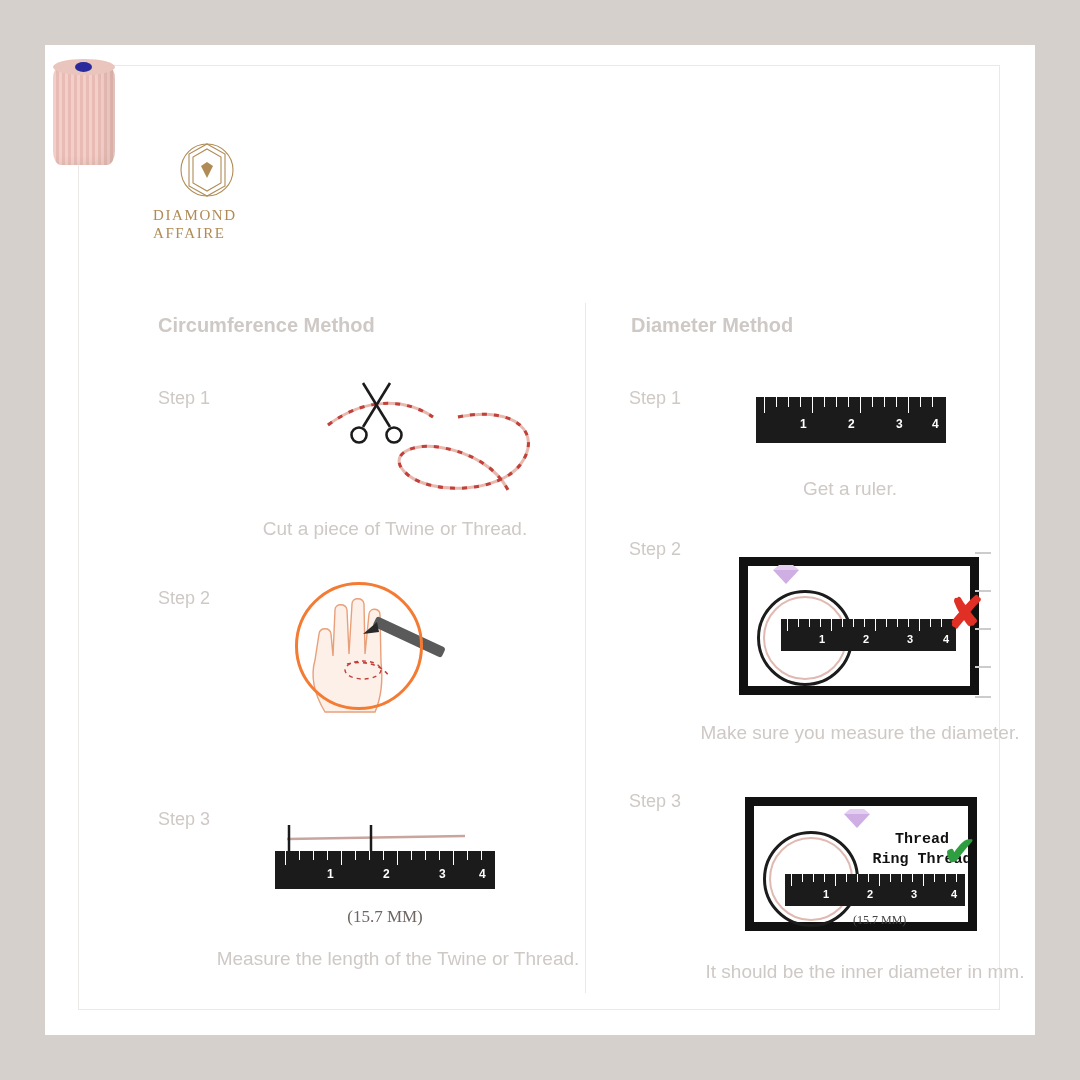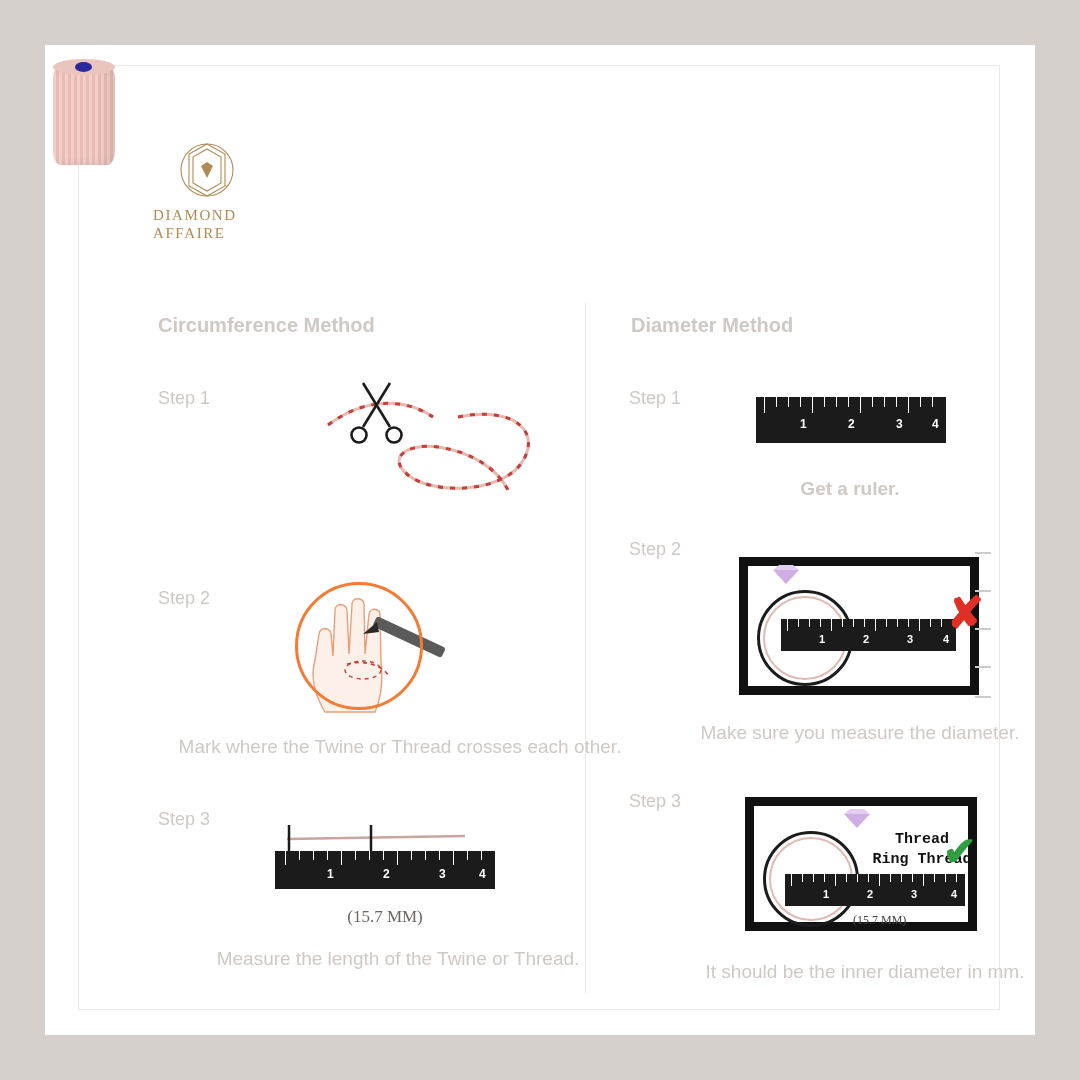--- a/index.html
+++ b/index.html
@@ -229,20 +229,21 @@
         <path d="M105 18 L132 62"></path>
         <path d="M132 18 L105 62"></path>
         <circle cx="101" cy="70" r="7.5"></circle>
         <circle cx="136" cy="70" r="7.5"></circle>
       </g>
     </svg>
   </div>
   <div class="spool"></div>
   <div class="spool-top"></div>
   <div class="spool-hole"></div>
+  <div class="caption" style="left:120px; top:470px; width:460px;">Cut a piece of Twine or Thread.</div>
 
   <div class="step-label" style="left:113px; top:543px;">Step 2</div>
   <div class="hand-wrap">
     <svg width="210" height="135" viewBox="0 0 210 135">
 
       <g fill="#fdf0e8" stroke="#e8a07a" stroke-width="1.4">
         <path d="M40 130 C 28 110, 26 92, 30 78 L 34 52 C 35 45, 45 45, 46 52 L 48 74
                  L 50 28 C 50 21, 61 21, 62 28 L 64 72
                  L 67 22 C 67 15, 78 15, 79 22 L 80 72
                  L 84 32 C 85 25, 95 26, 95 33 L 96 80
@@ -252,21 +253,20 @@
       <path d="M62 82 C 78 78, 96 82, 104 94" fill="none" stroke="#c2403a" stroke-width="1.6" stroke-dasharray="4 4"></path>
       <ellipse cx="78" cy="88" rx="18" ry="9" fill="none" stroke="#c2403a" stroke-width="1.4" stroke-dasharray="4 4"></ellipse>
 
       <g>
         <rect x="92" y="34" width="76" height="11" rx="3" transform="rotate(25 92 34)" fill="#5a5a5a"></rect>
         <polygon points="92,40 78,52 94,50" fill="#2a2a2a"></polygon>
       </g>
     </svg>
   </div>
   <div class="hand-circle" style="left:250px; top:537px;"></div>
-  <div class="caption" style="left:120px; top:688px; width:470px;">Mark where the Twine or Thread crosses each other.</div>
 
   <div class="step-label" style="left:113px; top:764px;">Step 3</div>
 
   <svg style="position:absolute; left:230px; top:776px;" width="200" height="32">
     <line x1="12" y1="18" x2="190" y2="15" stroke="#c9a59f" stroke-width="2.5"></line>
     <line x1="14" y1="4" x2="14" y2="30" stroke="#1b1b1b" stroke-width="2.5"></line>
     <line x1="96" y1="4" x2="96" y2="30" stroke="#1b1b1b" stroke-width="2.5"></line>
   </svg>
   <div class="ruler" style="left:230px; top:806px; width:220px; height:38px;">
     <div class="tick" style="left:10px; height:14px;"></div>
@@ -309,21 +309,21 @@
     <div class="tick" style="left:128px; height:10px;"></div>
     <div class="tick" style="left:140px; height:10px;"></div>
     <div class="tick" style="left:152px; height:16px;"></div>
     <div class="tick" style="left:164px; height:10px;"></div>
     <div class="tick" style="left:176px; height:10px;"></div>
     <div class="num" style="left:44px; top:20px; font-size:12px;">1</div>
     <div class="num" style="left:92px; top:20px; font-size:12px;">2</div>
     <div class="num" style="left:140px; top:20px; font-size:12px;">3</div>
     <div class="num" style="left:176px; top:20px; font-size:12px;">4</div>
   </div>
-  <div class="caption" style="left:660px; top:430px; width:290px;font-weight:bold;">Get a ruler.</div>
+  <div class="caption" style="left:660px; top:430px; width:290px;">Get a ruler.</div>
 
   <div class="step-label" style="left:584px; top:494px;">Step 2</div>
   <div class="dia-box" style="left:694px; top:512px; width:240px; height:138px;"></div>
 
   <svg style="position:absolute; left:928px; top:500px;" width="22" height="160">
     <g stroke="#cccccc" stroke-width="2">
       <line x1="2" y1="8" x2="18" y2="8"></line>
       <line x1="2" y1="46" x2="18" y2="46"></line>
       <line x1="2" y1="84" x2="18" y2="84"></line>
       <line x1="2" y1="122" x2="18" y2="122"></line>

